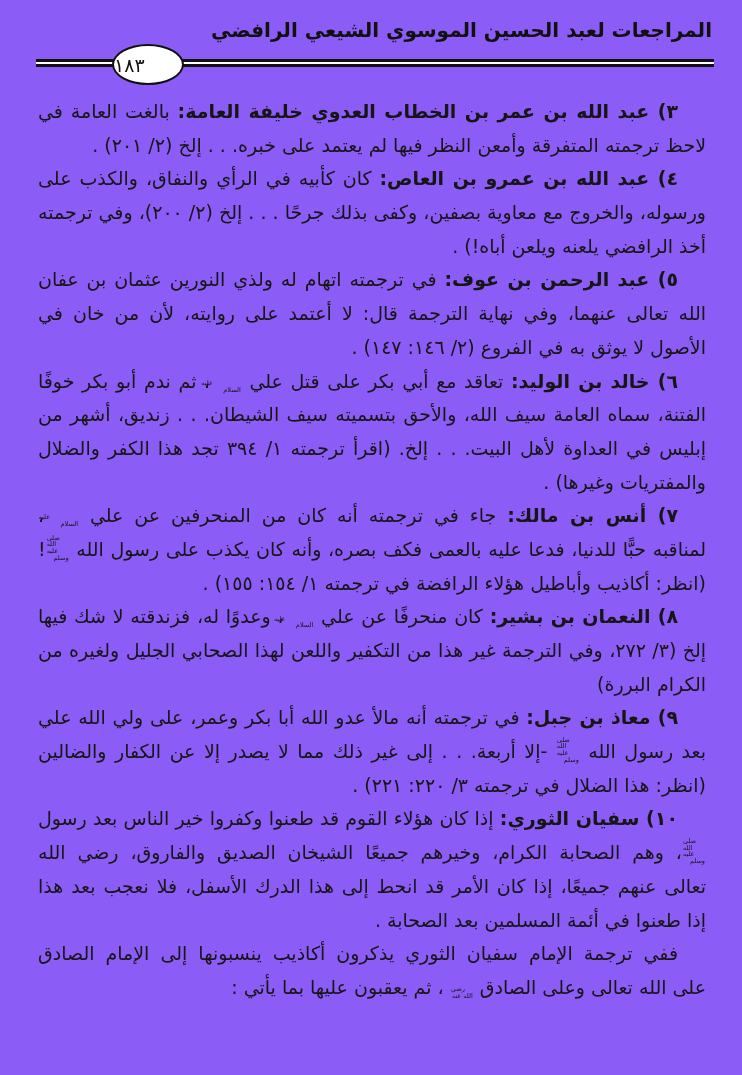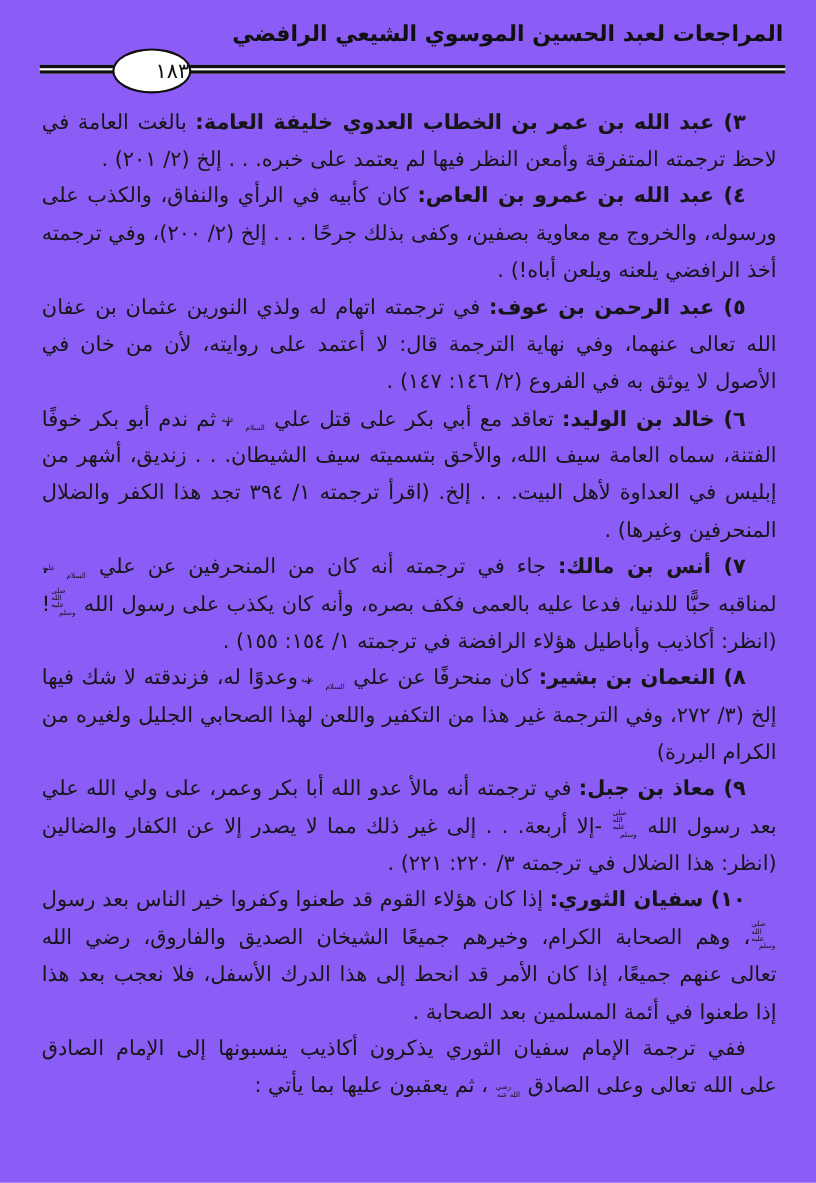--- a/index.html
+++ b/index.html
@@ -10,23 +10,23 @@
   .page{position:absolute;inset:0;background:#8b5cf6;}
   .book-title{
     position:absolute;top:18px;right:30px;direction:rtl;
     font-size:20px;font-weight:bold;letter-spacing:0;color:#111;
   }
   .rule{
     position:absolute;top:59px;left:36px;right:28px;height:2px;
     border-top:3px solid #101010;border-bottom:3px solid #101010;background:#fff;
   }
   .oval{
-    position:absolute;top:44px;left:102px;width:68px;height:37px;
+    position:absolute;top:44px;left:112px;width:68px;height:37px;
     border:2.5px solid #101010;border-radius:50%;background:#fff;z-index:2;
-    display:flex;align-items:center;justify-content:flex-start;
+    display:flex;align-items:center;justify-content:flex-end;
     font-size:19px;color:#111;direction:rtl;
   }
   .body-text{
     position:absolute;top:95px;right:36px;left:38px;direction:rtl;
     font-size:19px;color:#161616;
   }
   .line{
     height:33.7px;line-height:33.7px;overflow:hidden;
     text-align:justify;text-align-last:justify;
   }
@@ -66,21 +66,21 @@
     <div>
       <div class="line indent"><span class="b">٥) عبد الرحمن بن عوف:</span><span> في ترجمته اتهام له ولذي النورين عثمان بن عفان -رضي</span></div>
       <div class="line"><span>الله تعالى عنهما، وفي نهاية الترجمة قال: لا أعتمد على روايته، لأن من خان في</span></div>
       <div class="line last"><span>الأصول لا يوثق به في الفروع (٢/ ١٤٦: ١٤٧) .</span></div>
     </div>
 
     <div>
       <div class="line indent"><span class="b">٦) خالد بن الوليد:</span><span> تعاقد مع أبي بكر على قتل علي </span><span class="honorific">عليه السلام</span><span> ، ثم ندم أبو بكر خوفًا من</span></div>
       <div class="line"><span>الفتنة، سماه العامة سيف الله، والأحق بتسميته سيف الشيطان. . . زنديق، أشهر من كفر</span></div>
       <div class="line"><span>إبليس في العداوة لأهل البيت. . . إلخ. (اقرأ ترجمته ١/ ٣٩٤ تجد هذا الكفر والضلال</span></div>
-      <div class="line last"><span>المنحرفين وغيرها) .</span></div>
+      <div class="line last"><span>والمفتريات وغيرها) .</span></div>
     </div>
 
     <div>
       <div class="line indent"><span class="b">٧) أنس بن مالك:</span><span> جاء في ترجمته أنه كان من المنحرفين عن علي </span><span class="honorific">عليه السلام</span><span> ، الكاتمين</span></div>
       <div class="line"><span>لمناقبه حبًّا للدنيا، فدعا عليه بالعمى فكف بصره، وأنه كان يكذب على رسول الله </span><span class="honorific">صلى الله عليه وسلم</span><span>! .</span></div>
       <div class="line last"><span>(انظر: أكاذيب وأباطيل هؤلاء الرافضة في ترجمته ١/ ١٥٤: ١٥٥) .</span></div>
     </div>
 
     <div>
       <div class="line indent"><span class="b">٨) النعمان بن بشير:</span><span> كان منحرفًا عن علي </span><span class="honorific">عليه السلام</span><span> ، وعدوًا له، فزندقته لا شك فيها .</span></div>

